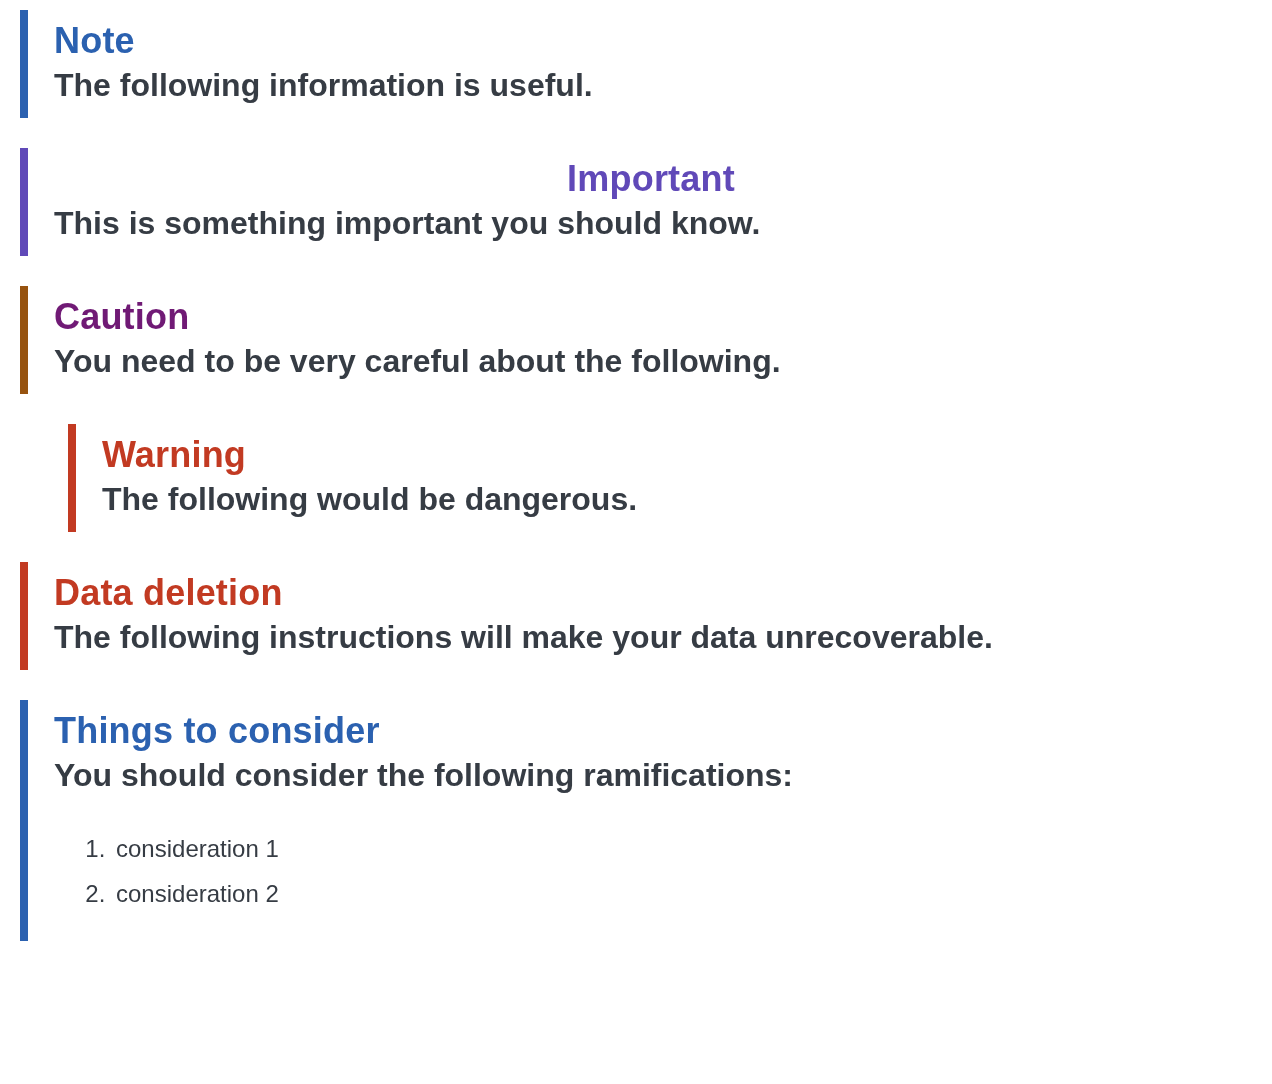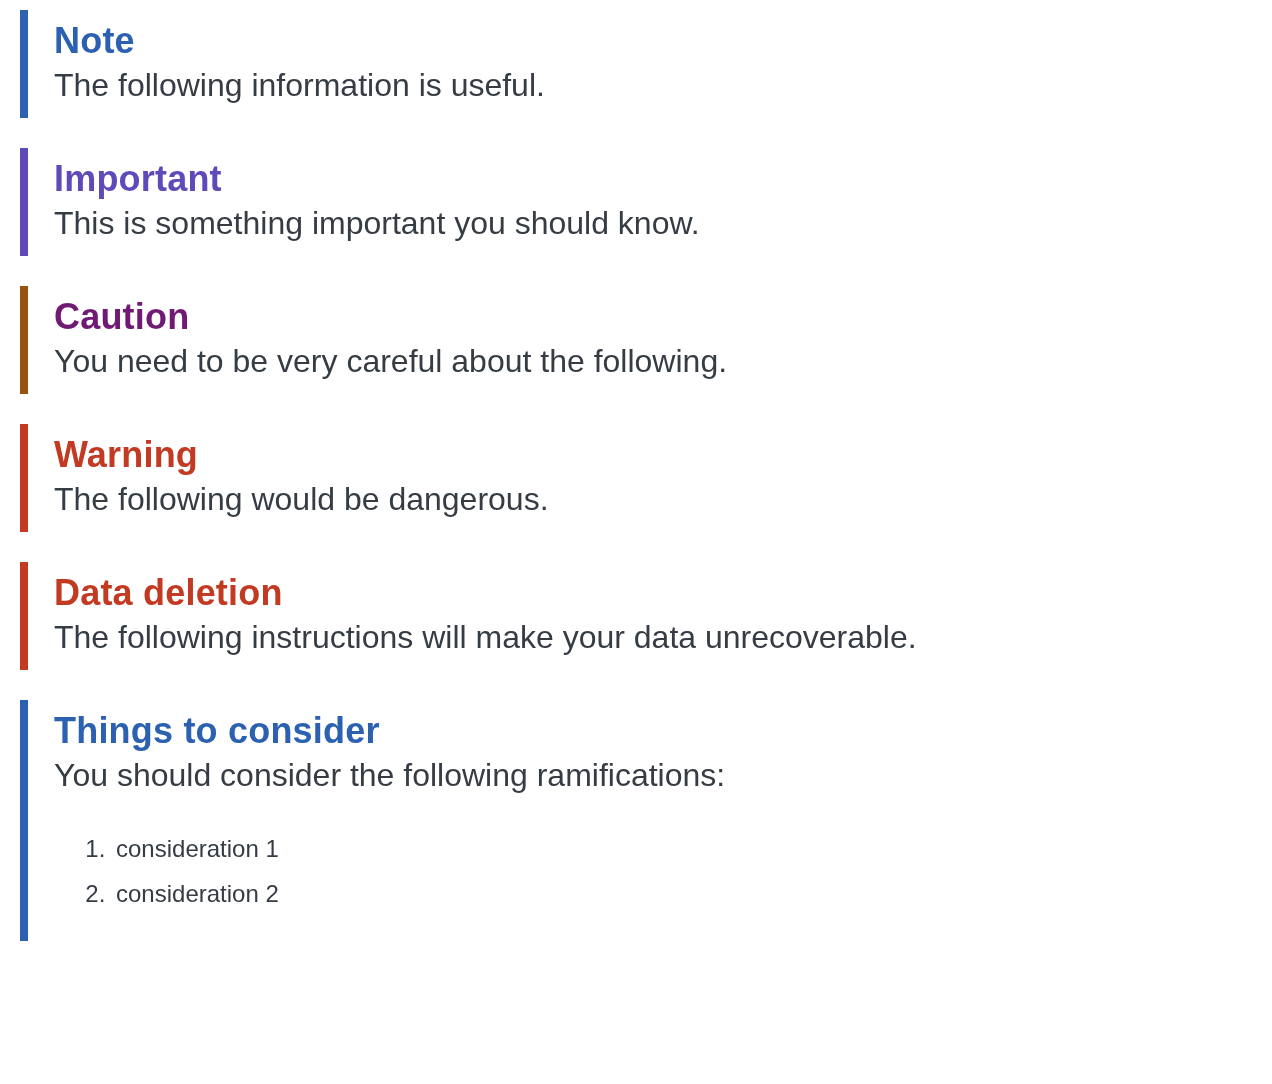--- a/index.html
+++ b/index.html
@@ -22,21 +22,21 @@
     margin: 0;
     font-size: 36px;
     line-height: 45px;
     font-weight: 700;
     letter-spacing: 0.2px;
   }
   .admonition-body {
     margin: 0;
     font-size: 32px;
     line-height: 45px;
-    font-weight: 400;
+    font-weight: 700;
   }
   .admonition-list {
     margin: 28px 0 15px 0;
     padding: 0 0 0 58px;
     font-size: 24px;
     line-height: 45px;
     color: #363c44;
   }
   .admonition-list li { padding-left: 4px; }
 </style>
@@ -45,32 +45,32 @@
 
 <main id="admonitions">
   <section class="admonition" style="border-left-color: rgb(43, 97, 176);">
     <h3 class="admonition-title" style="color: rgb(43, 97, 176);">Note</h3>
     <p class="admonition-body">The following information is useful.</p>
 
   </section>
 
 
   <section class="admonition" style="border-left-color: rgb(96, 73, 184);">
-    <h3 class="admonition-title" style="color: rgb(96, 73, 184);">Important</h3>
+    <h3 class="admonition-title" style="color: rgb(96, 73, 184); text-align: center;">Important</h3>
     <p class="admonition-body">This is something important you should know.</p>
 
   </section>
 
   <section class="admonition" style="border-left-color: rgb(151, 83, 15);">
     <h3 class="admonition-title" style="color: #701a75;">Caution</h3>
     <p class="admonition-body">You need to be very careful about the following.</p>
 
   </section>
 
-  <section class="admonition" style="border-left-color: rgb(194, 58, 34);">
+  <section class="admonition" style="border-left-color: rgb(194, 58, 34); margin-left: 48px;">
     <h3 class="admonition-title" style="color: rgb(194, 58, 34);">Warning</h3>
     <p class="admonition-body">The following would be dangerous.</p>
 
   </section>
 
   <section class="admonition" style="border-left-color: rgb(194, 58, 34);">
     <h3 class="admonition-title" style="color: rgb(194, 58, 34);">Data deletion</h3>
     <p class="admonition-body">The following instructions will make your data unrecoverable.</p>
 
   </section>

